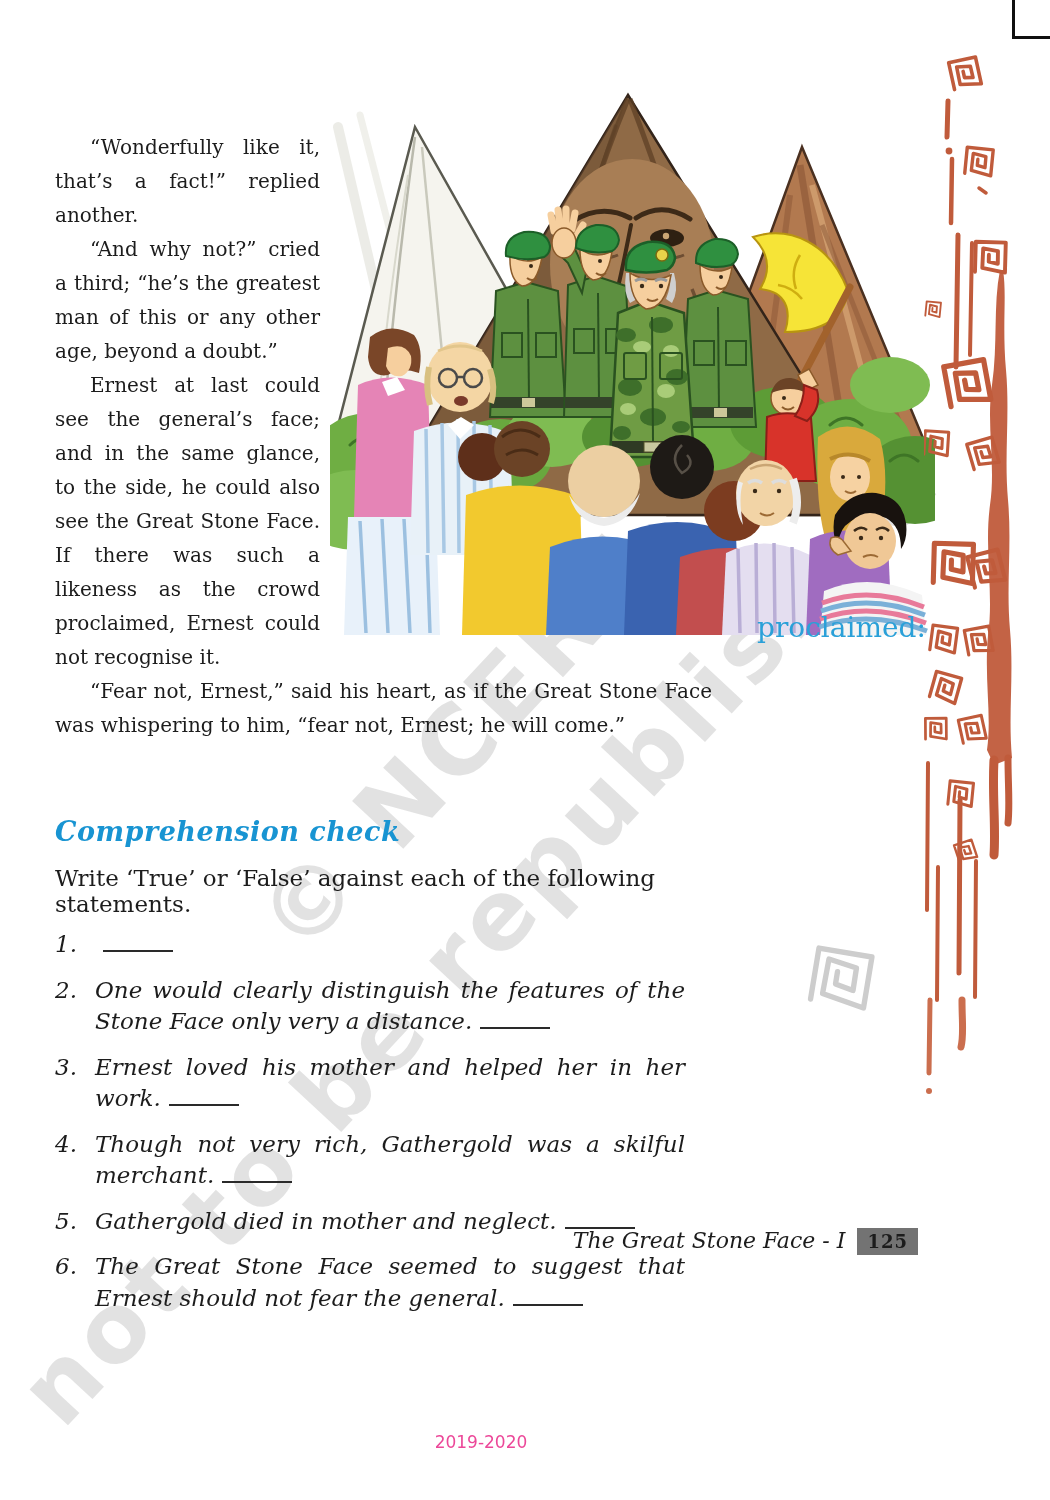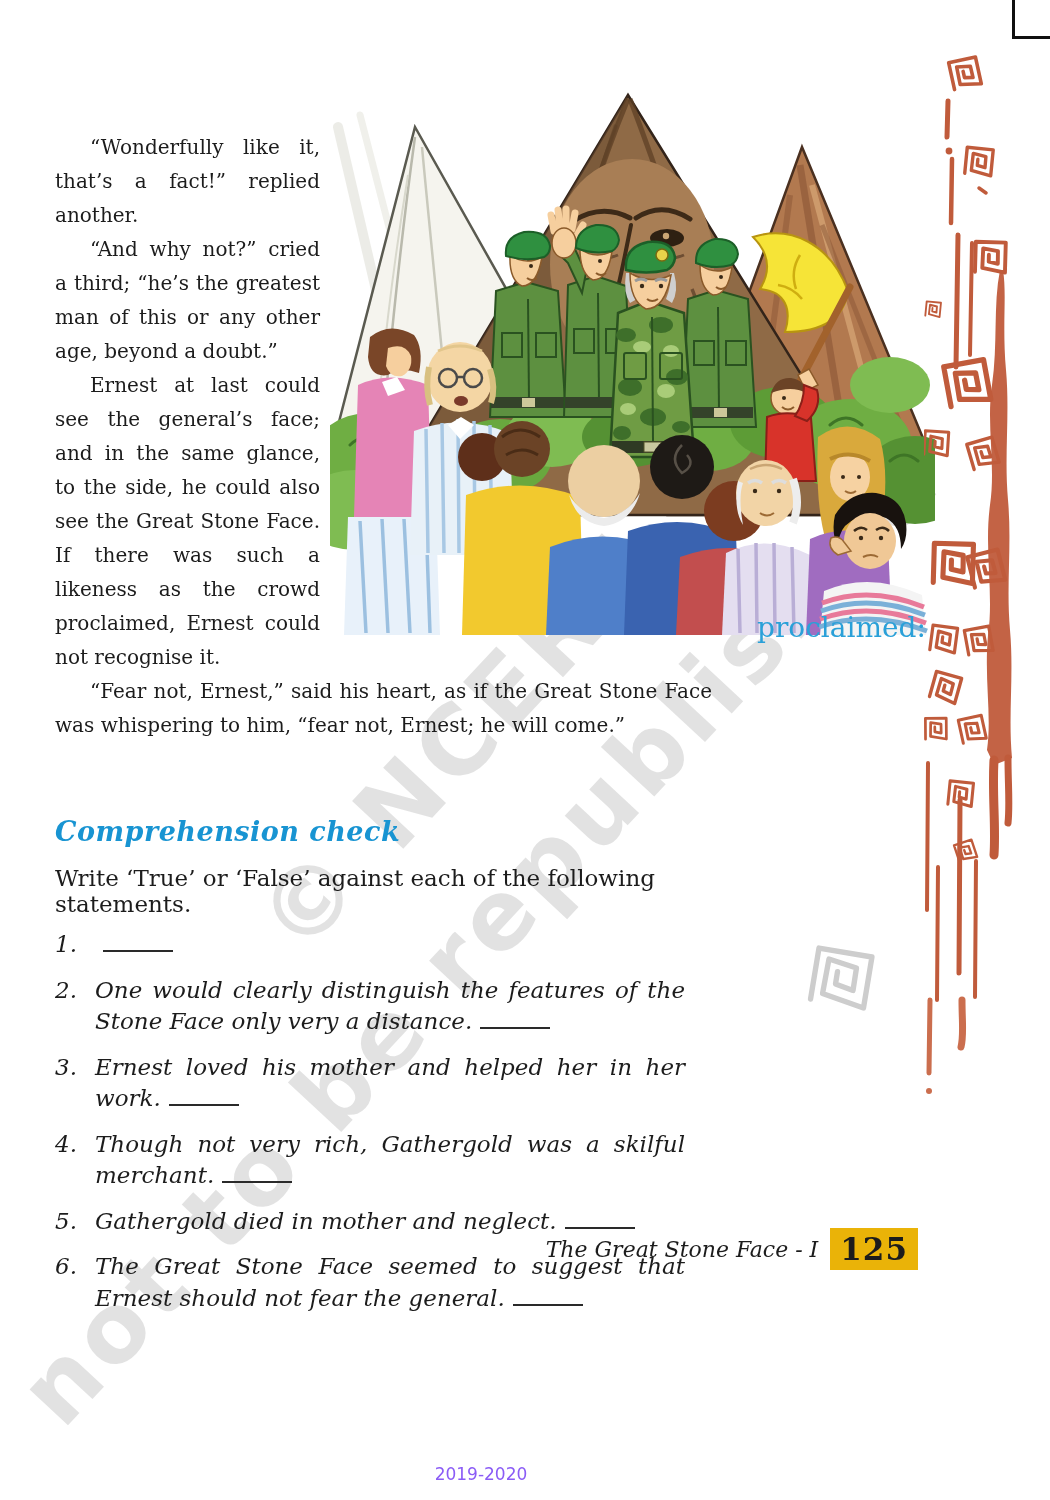--- a/index.html
+++ b/index.html
@@ -28,25 +28,25 @@
   
   .exercise{position:absolute;left:55px;top:808px;width:700px;}
   .cc-heading{font-size:27px;font-style:italic;font-weight:bold;color:#1894d2;
               margin:8px 0 18px 0;letter-spacing:.5px;}
   .instruction{font-size:23px;margin:0 0 12px 0;}
   .ex-item{position:relative;padding-left:40px;font-style:italic;font-size:23px;
            line-height:31.5px;margin-bottom:14px;width:590px;text-align:justify;}
   .ex-num{position:absolute;left:0;top:0;}
   .blank{display:inline-block;width:70px;height:14px;border-bottom:2px solid #2a2a2a;margin-left:8px;}
   
-  .footer{position:absolute;top:1228px;right:132px;display:flex;align-items:center;gap:12px;}
+  .footer{position:absolute;top:1228px;right:132px;display:flex;gap:12px;}
   .f-title{font-style:italic;font-size:22px;}
-  .f-badge{background:#eab308;font-weight:bold;font-size:31px;padding:3px 10px;letter-spacing:1px;}
-  .imprint{position:absolute;top:1464px;left:0;width:962px;text-align:center;
-           font-family:"DejaVu Sans",sans-serif;font-size:17px;color:#8b5cf6;}
+  .f-badge{background:#737373;font-weight:bold;font-size:18px;padding:3px 10px;letter-spacing:1px;}
+  .imprint{position:absolute;top:1432px;left:0;width:962px;text-align:center;
+           font-family:"DejaVu Sans",sans-serif;font-size:17px;color:#ec4899;}
   
   .corner-mark{position:absolute;left:1012px;top:0;width:36px;height:36px;
                border-left:3px solid #101010;border-bottom:3px solid #101010;}
   .side-border{position:absolute;left:924px;top:55px;z-index:1;}
 </style>
 </head>
 <body>
 
 <div class="page">
 

